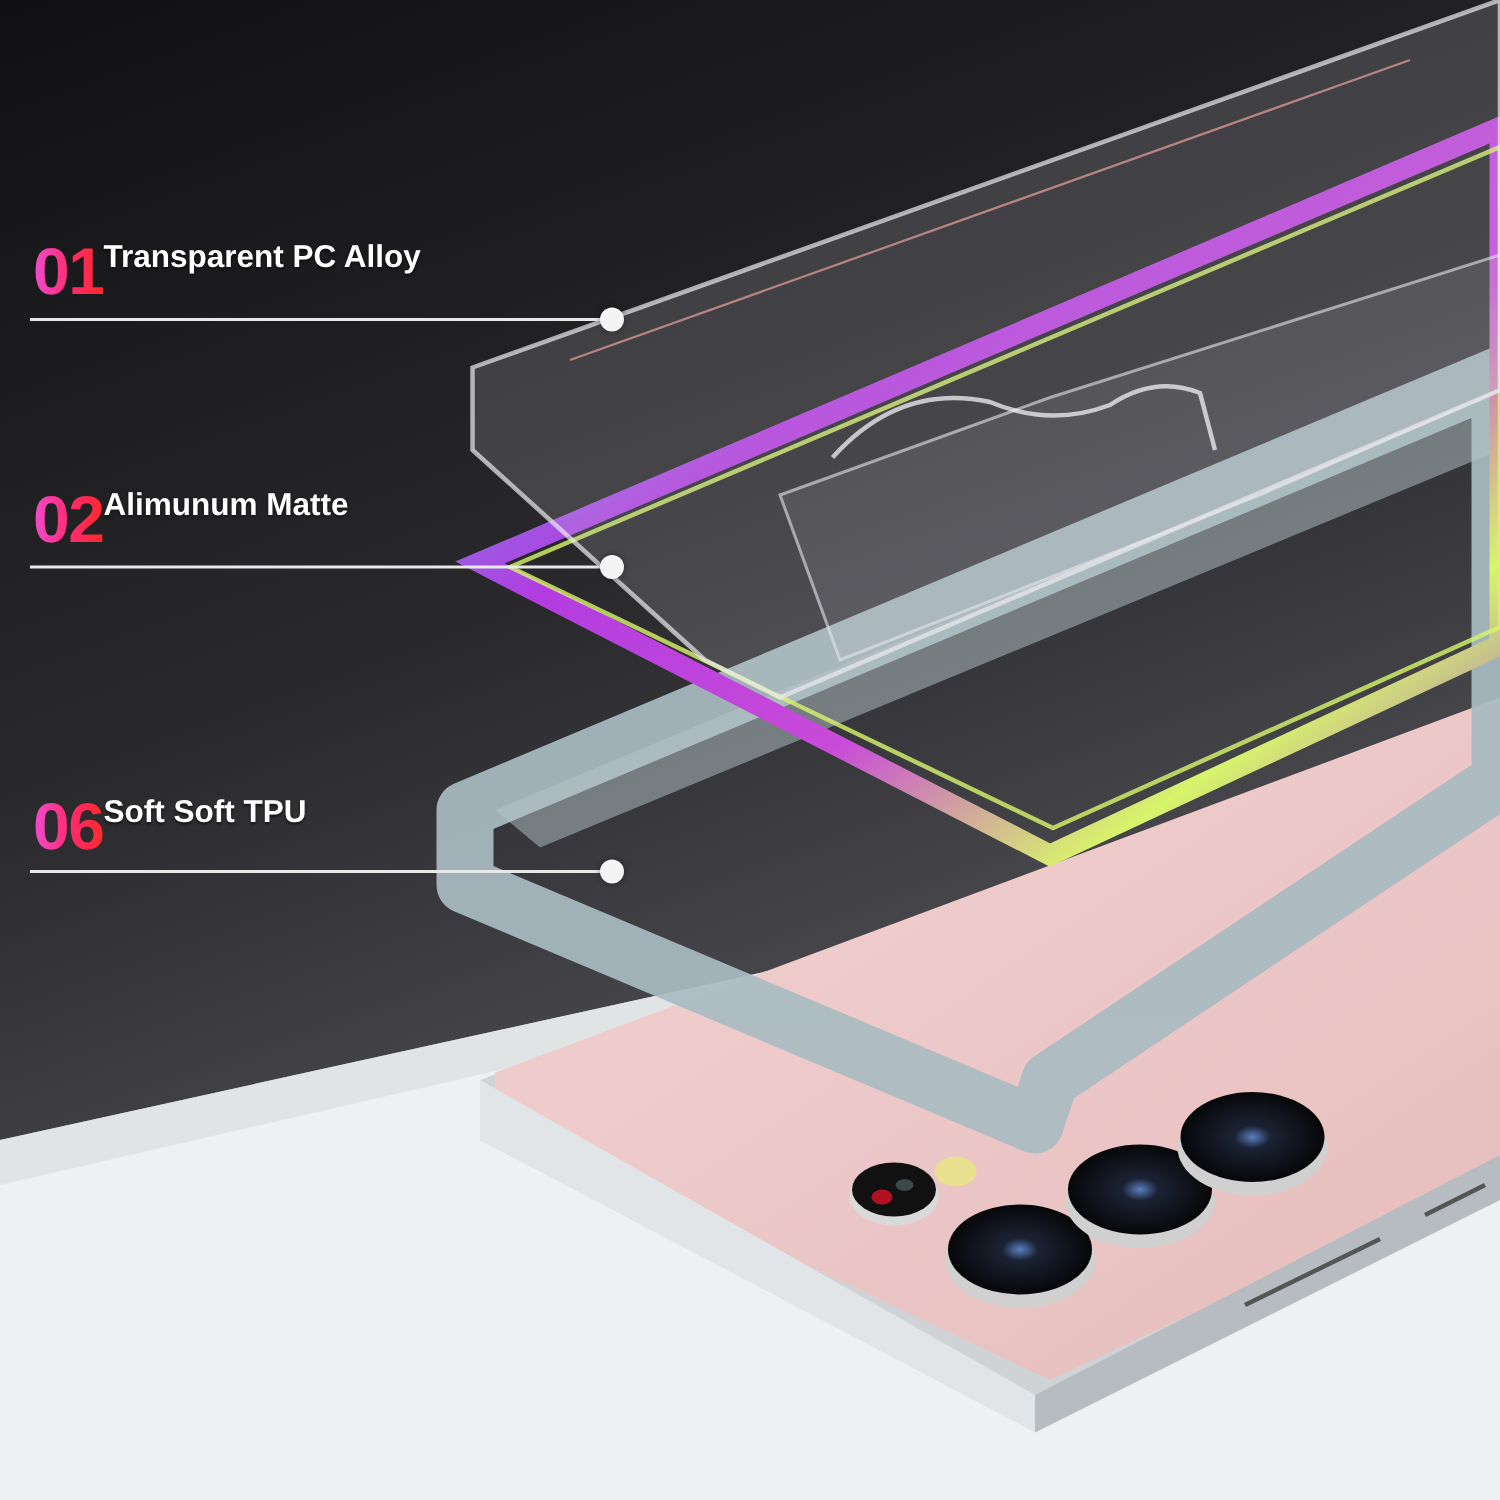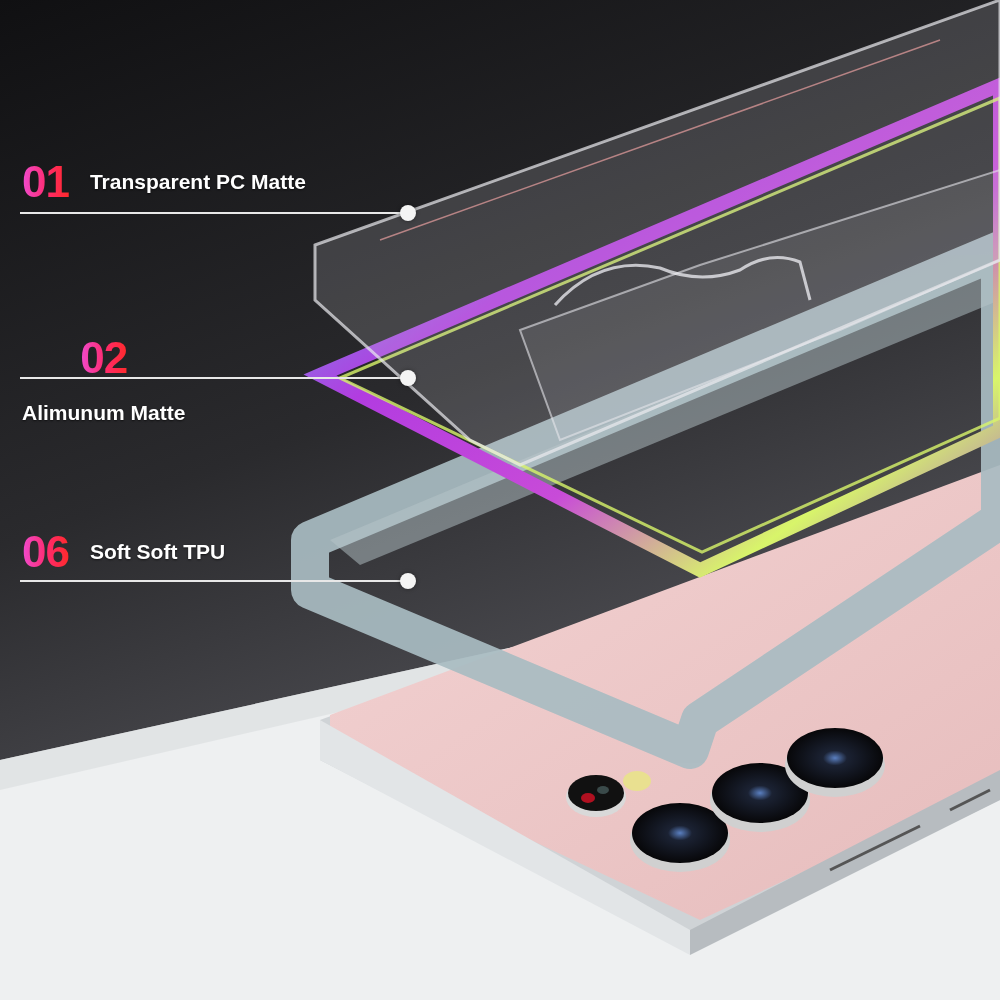--- a/index.html
+++ b/index.html
@@ -1,21 +1,21 @@
 <!DOCTYPE html>
 <html><head>
 <meta charset="utf-8">
 <style>
   html, body { margin:0; padding:0; }
   body { width:1000px; height:1000px; overflow:hidden; position:relative;
          font-family:"Liberation Sans", sans-serif; }
   .bg { position:absolute; inset:0;
         background: linear-gradient(160deg, #101012 0%, #2a2a2d 40%, #4a4a4f 65%, #3a3a3e 100%); }
   svg.scene { position:absolute; left:0; top:0; width:1000px; height:1000px; }
-  .label { position:absolute; left:22px; display:flex; align-items:center; gap:21px; }
+  .label { position:absolute; left:22px; display:flex; align-items:flex-start; gap:0; }
   .num { font-weight:bold; font-size:44px; line-height:1; letter-spacing:-1px;
          background: linear-gradient(90deg, #f04bd0 0%, #ff2a6a 55%, #ff2a2a 100%);
          -webkit-background-clip:text; background-clip:text; color:transparent; }
   .txt { font-weight:bold; font-size:21px; color:#ffffff; text-shadow:0 1px 2px rgba(0,0,0,.6); }
   .line { position:absolute; left:20px; height:2px; background:#e8e8e8; }
   .dot { position:absolute; width:16px; height:16px; border-radius:50%; background:#f4f4f4;
          box-shadow:0 0 4px rgba(0,0,0,.4); }
 </style>
 </head>
 <body>
@@ -81,26 +81,26 @@
   <g>
     <polygon points="315,245 1000,0 1000,260 520,465 470,440 315,300" fill="rgba(210,210,215,0.18)" stroke="rgba(235,235,240,0.7)" stroke-width="3"></polygon>
     <polygon points="520,330 700,265 1000,170 1000,260 840,330 560,440" fill="rgba(200,200,205,0.12)" stroke="rgba(230,230,235,0.6)" stroke-width="2"></polygon>
     <path d="M555,305 Q600,255 660,268 Q700,285 740,270 Q770,250 800,262 L810,300" fill="none" stroke="rgba(240,240,245,0.75)" stroke-width="3"></path>
     <line x1="380" y1="240" x2="940" y2="40" stroke="#e9a0a0" stroke-width="1.5" opacity="0.7"></line>
   </g>
 </svg>
 
 <div class="label" style="top:160px;">
   <span class="num">01</span>
-  <span class="txt">Transparent PC Matte</span>
+  <span class="txt">Transparent PC Alloy</span>
 </div>
 <div class="line" style="top:212px; width:388px;"></div>
 <div class="dot" style="top:205px; left:400px;"></div>
 
-<div class="label" style="top:336px;flex-direction:column;">
+<div class="label" style="top:325px;">
   <span class="num">02</span>
   <span class="txt">Alimunum Matte</span>
 </div>
 <div class="line" style="top:377px; width:388px;"></div>
 <div class="dot" style="top:370px; left:400px;"></div>
 
 <div class="label" style="top:530px;">
   <span class="num">06</span>
   <span class="txt">Soft Soft TPU</span>
 </div>

